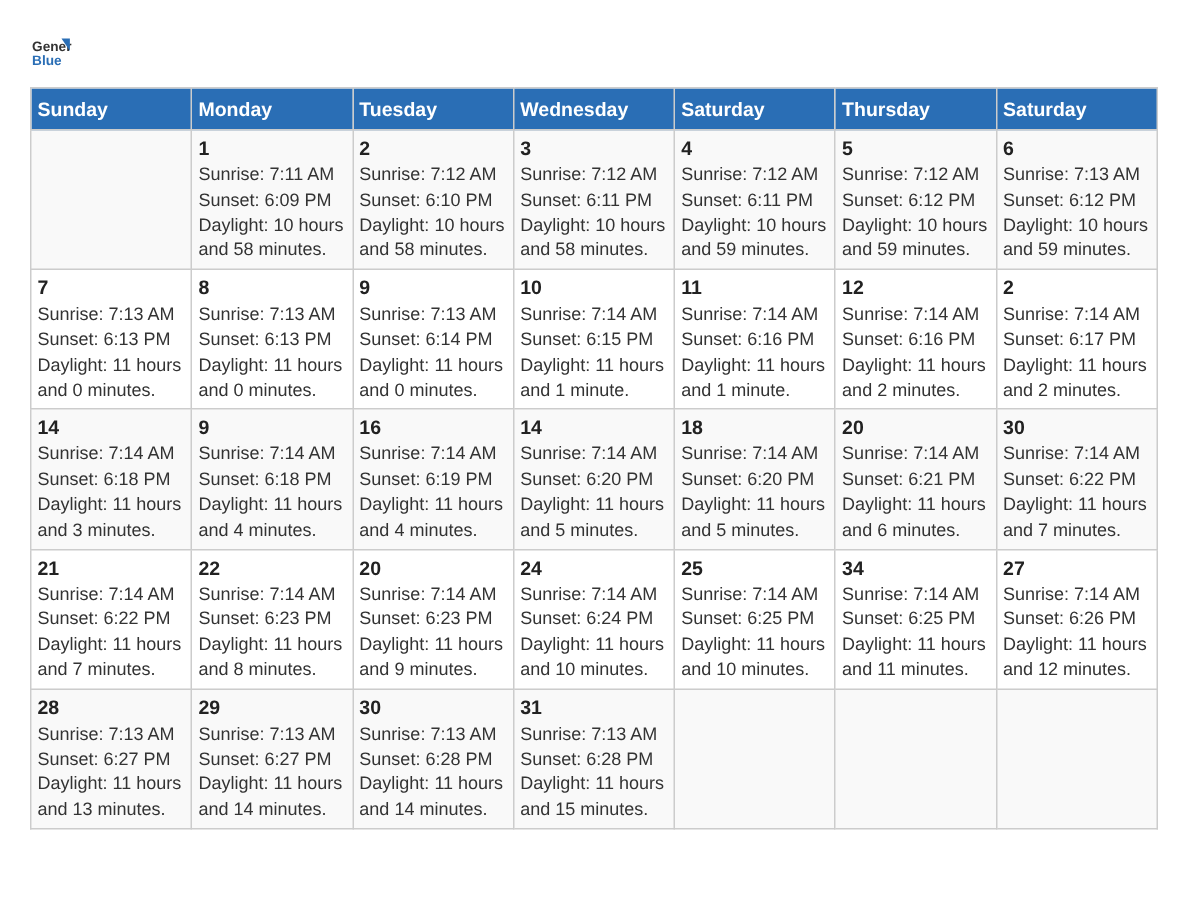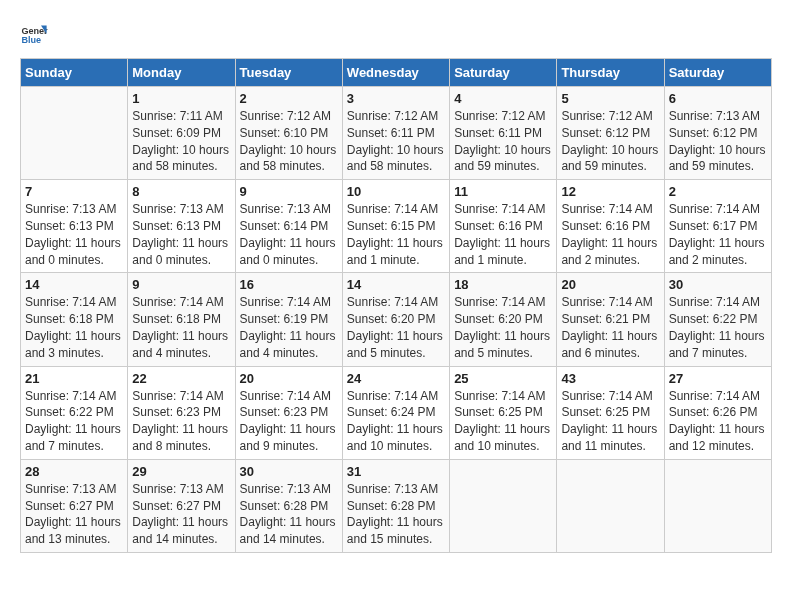--- a/index.html
+++ b/index.html
@@ -259,21 +259,21 @@
 Sunset: 6:24 PM
 Daylight: 11 hours and 10 minutes.</div>
         </td>
         <td>
           <div class="day-number">25</div>
           <div class="day-info" style="white-space: pre-line;">Sunrise: 7:14 AM
 Sunset: 6:25 PM
 Daylight: 11 hours and 10 minutes.</div>
         </td>
         <td>
-          <div class="day-number">43</div>
+          <div class="day-number">34</div>
           <div class="day-info" style="white-space: pre-line;">Sunrise: 7:14 AM
 Sunset: 6:25 PM
 Daylight: 11 hours and 11 minutes.</div>
         </td>
         <td>
           <div class="day-number">27</div>
           <div class="day-info" style="white-space: pre-line;">Sunrise: 7:14 AM
 Sunset: 6:26 PM
 Daylight: 11 hours and 12 minutes.</div>
         </td>

